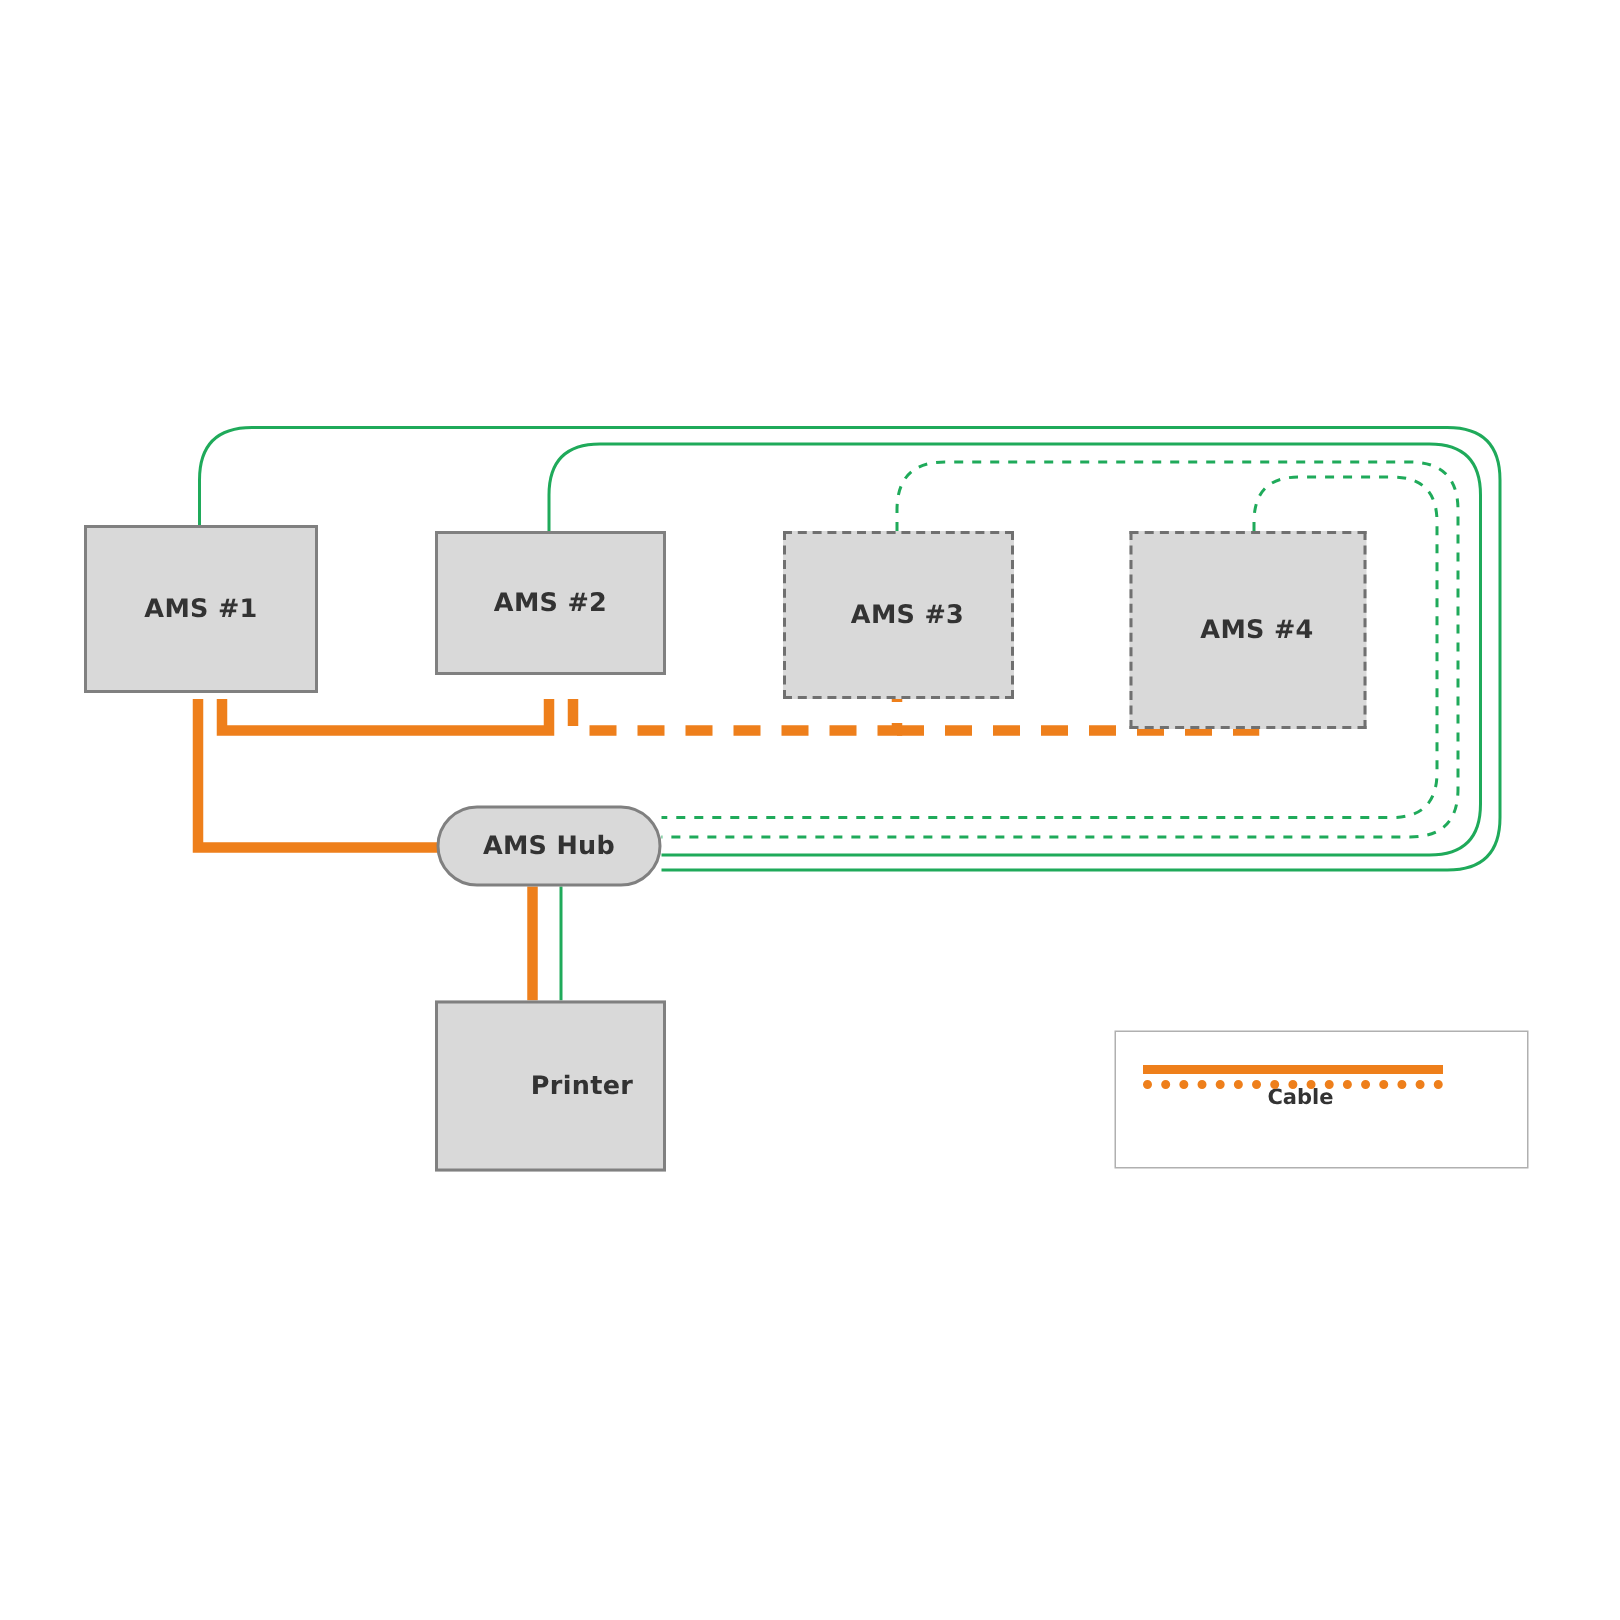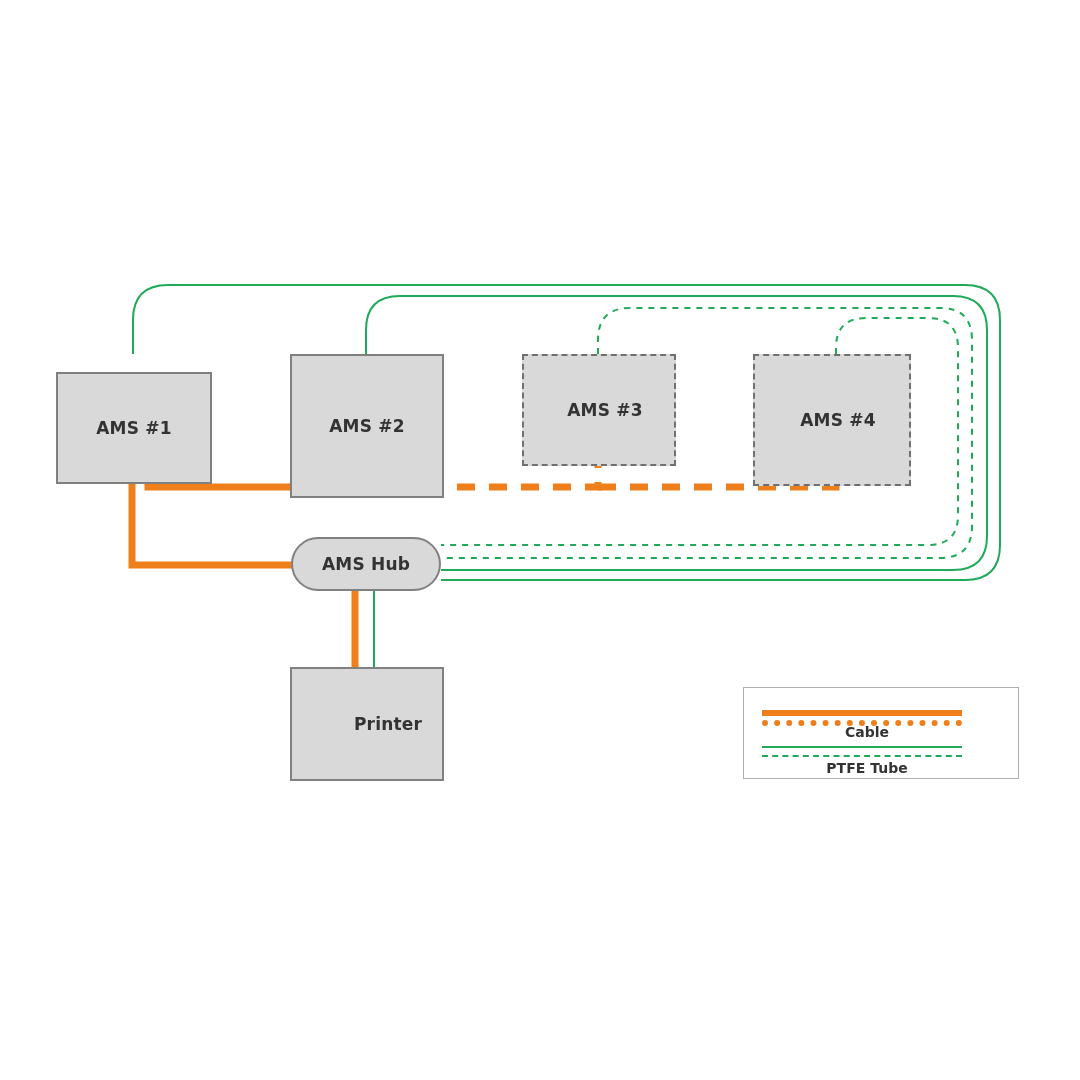--- a/index.html
+++ b/index.html
@@ -93,24 +93,24 @@
       <path d="M 598 487 L 836 487 L 836 466" fill="none" stroke="#ee7f1b" stroke-width="7" stroke-linecap="butt" stroke-linejoin="miter" stroke-dasharray="18 14"></path>
       <path d="M 355 591 L 355 667" fill="none" stroke="#ee7f1b" stroke-width="7" stroke-linecap="butt" stroke-linejoin="miter"></path>
       <path d="M 133 354 L 133 320 Q 133 285 168 285 L 965 285 Q 1000 285 1000 320 L 1000 545 Q 1000 580 965 580 L 441 580" fill="none" stroke="#1faa5a" stroke-width="2" stroke-linecap="butt" stroke-linejoin="miter"></path>
       <path d="M 366 354 L 366 330 Q 366 296 400 296 L 953 296 Q 987 296 987 330 L 987 536 Q 987 570 953 570 L 441 570" fill="none" stroke="#1faa5a" stroke-width="2" stroke-linecap="butt" stroke-linejoin="miter"></path>
       <path d="M 598 354 L 598 340 Q 598 308 630 308 L 940 308 Q 972 308 972 340 L 972 526 Q 972 558 940 558 L 441 558" fill="none" stroke="#1faa5a" stroke-width="2" stroke-linecap="butt" stroke-linejoin="miter" stroke-dasharray="6 6"></path>
       <path d="M 836 354 L 836 348 Q 836 318 866 318 L 928 318 Q 958 318 958 348 L 958 515 Q 958 545 928 545 L 441 545" fill="none" stroke="#1faa5a" stroke-width="2" stroke-linecap="butt" stroke-linejoin="miter" stroke-dasharray="6 6"></path>
       <path d="M 374 591 L 374 667" fill="none" stroke="#1faa5a" stroke-width="2" stroke-linecap="butt" stroke-linejoin="miter"></path>
     </svg>
 
   <div id="nodes-layer">
-      <div class="node solid" style="left: 56px; top: 372px; width: 156px; height: 112px; background: rgb(217, 217, 217); color: rgb(51, 51, 51); border-color: rgb(128, 128, 128);">
+      <div class="node solid" style="left: 56px; top: 350px; width: 156px; height: 112px; background: rgb(217, 217, 217); color: rgb(51, 51, 51); border-color: rgb(128, 128, 128);">
         <span>AMS #1</span>
       </div>
-      <div class="node solid" style="left: 290px; top: 354px; width: 154px; height: 144px; background: rgb(217, 217, 217); color: rgb(51, 51, 51); border-color: rgb(128, 128, 128);">
+      <div class="node solid" style="left: 290px; top: 354px; width: 154px; height: 96px; background: rgb(217, 217, 217); color: rgb(51, 51, 51); border-color: rgb(128, 128, 128);">
         <span>AMS #2</span>
       </div>
       <div class="node dashed" style="left: 522px; top: 354px; width: 154px; height: 112px; background: rgb(217, 217, 217); color: rgb(51, 51, 51); border-color: rgb(112, 112, 112);">
         <span>AMS #3</span>
       </div>
       <div class="node dashed" style="left: 753px; top: 354px; width: 158px; height: 132px; background: rgb(217, 217, 217); color: rgb(51, 51, 51); border-color: rgb(112, 112, 112);">
         <span>AMS #4</span>
       </div>
       <div class="node pill" style="left: 291px; top: 537px; width: 150px; height: 54px; background: rgb(217, 217, 217); color: rgb(51, 51, 51); border-color: rgb(128, 128, 128);">
         <span>AMS Hub</span>
@@ -121,22 +121,15 @@
     </div>
 
   <div class="legend" id="legend" style="left: 743px; top: 687px; width: 276px; height: 92px; border-color: rgb(176, 176, 176);">
       <div class="legend-row" style="left: 18px; top: 18px;">
         <div class="legend-sample">
           <div class="ln" style="top: 4px; border-top: 6px solid rgb(238, 127, 27);"></div>
           <div class="ln" style="top: 14px; border-top: 6px dotted rgb(238, 127, 27);"></div>
         </div>
         <span class="legend-label" style="color: rgb(51, 51, 51);">Cable</span>
       </div>
-      <div class="legend-row" style="left: 18px; top: 54px;">
-        <div class="legend-sample">
-          <div class="ln" style="top: 4px; border-top: 2px solid rgb(31, 170, 90);"></div>
-          <div class="ln" style="top: 13px; border-top: 2px dashed rgb(31, 170, 90);"></div>
-        </div>
-        <span class="legend-label" style="color: rgb(51, 51, 51);">PTFE Tube</span>
-      </div>
     </div>
 
 </div>
 
 </body></html>

